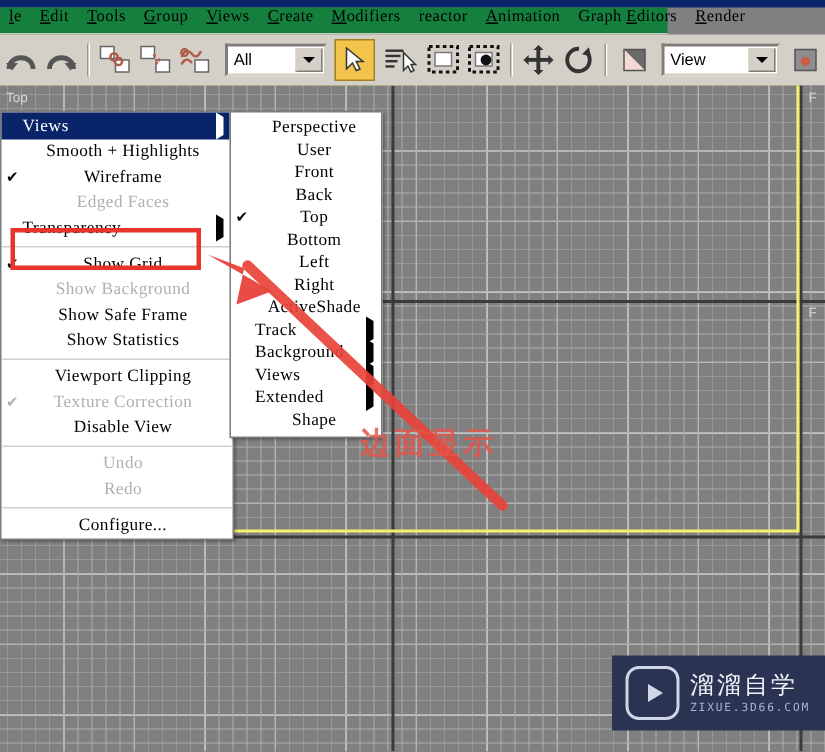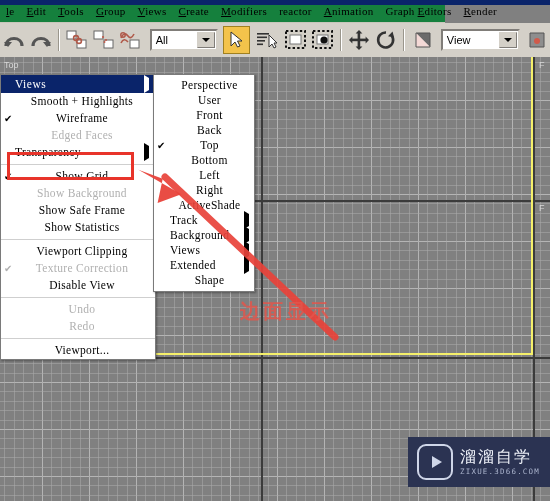--- a/index.html
+++ b/index.html
@@ -72,21 +72,21 @@
   .tri{width:0;height:0;border-top:3.5px solid transparent;
     border-bottom:3.5px solid transparent;border-left:5px solid #000;}
   .tri.w{border-left-color:#fff;}
   
   #redbox{position:absolute;left:7px;top:152px;width:127px;height:28px;
     border:3px solid #e8342a;box-sizing:border-box;z-index:60;}
   #redarrow{position:absolute;left:110px;top:155px;width:230px;height:190px;z-index:59;
     pointer-events:none;}
   #cntext{position:absolute;left:240px;top:282px;z-index:62;
     font-size:20px;color:#e2564c;font-family:"DejaVu Sans",sans-serif;
-    letter-spacing:3px;font-weight:bold;opacity:.85;margin-top:16px;}
+    letter-spacing:3px;font-weight:bold;opacity:.85;}
   
   #watermark{position:absolute;left:408px;top:437px;width:144px;height:50px;
     background:#2b3352;display:flex;align-items:center;z-index:70;}
   #watermark .wlogo{width:32px;height:32px;margin:0 7px 0 9px;flex:none;
     border:2px solid #cfd6e8;border-radius:9px;display:flex;align-items:center;
     justify-content:center;}
   #watermark .wlogo .ply{width:0;height:0;border-top:6px solid transparent;
     border-bottom:6px solid transparent;border-left:10px solid #cfd6e8;
     margin-left:3px;}
   #watermark .wtxt .w1{color:#eef1f8;font-size:16px;letter-spacing:2px;
@@ -290,21 +290,21 @@
       </div>
       <div class="qsep"></div>
       <div class="qitem dim">
         <span>Undo</span>
       </div>
       <div class="qitem dim">
         <span>Redo</span>
       </div>
       <div class="qsep"></div>
       <div class="qitem">
-        <span>Viewport...</span>
+        <span>Configure...</span>
       </div>
     </div>
 </div>
 
 <div id="viewsmenu">
     <div class="qitem">
       <span>Perspective</span>
     </div>
     <div class="qitem">
       <span>User</span>

